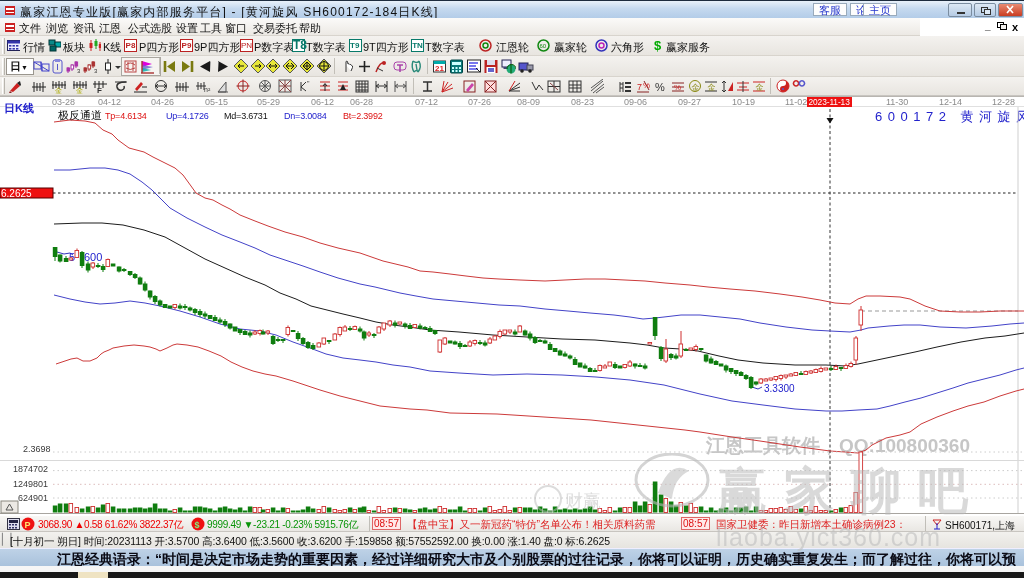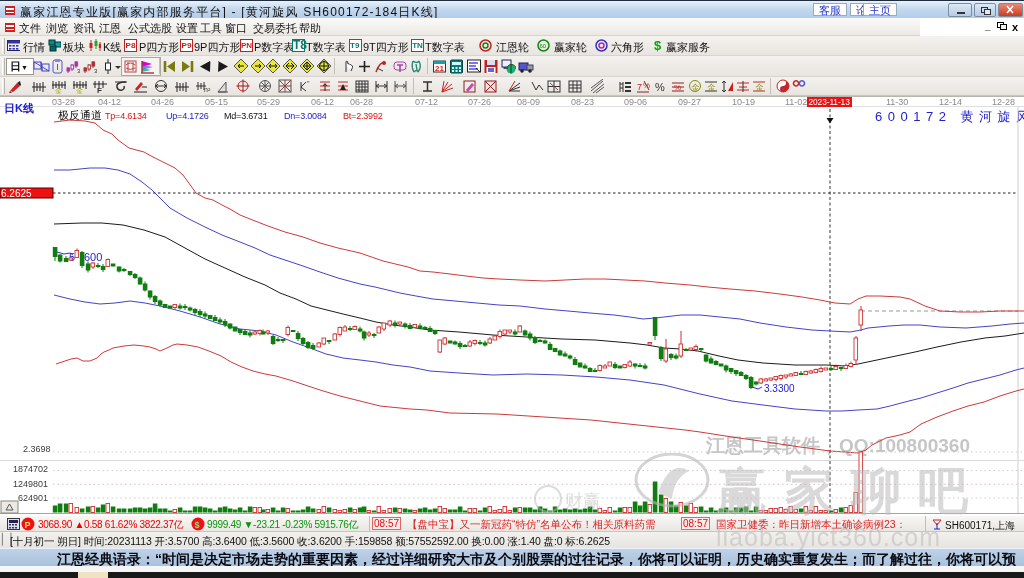--- a/index.html
+++ b/index.html
@@ -90,21 +90,21 @@
       <line x1="8" y1="0" x2="8" y2="10" stroke="#191"></line>
       <rect x="6.5" y="2" width="3" height="5" fill="#2a2"></rect>
       <line x1="12" y1="3" x2="12" y2="12" stroke="#c22"></line>
       <rect x="10.8" y="5" width="2.4" height="4" fill="#c22"></rect>
     </svg>
 <span class="t1t" style="left:103px">K线</span>
 <span class="abs" style="left:124px;top:3px;width:13px;height:13px;border:1.5px solid #b22;color:#b22;font-size:8px;font-weight:bold;text-align:center;line-height:11px;background:#fff">P8</span>
 <span class="t1t" style="left:139px">P四方形</span>
 <span class="abs" style="left:180px;top:3px;width:13px;height:13px;border:1.5px solid #b22;color:#b22;font-size:8px;font-weight:bold;text-align:center;line-height:11px;background:#fff">P9</span>
 <span class="t1t" style="left:194px">9P四方形</span>
-<span class="abs" style="left:240px;top:3px;width:13px;height:13px;border:1.5px solid #b22;color:#b22;font-size:8px;font-weight:bold;text-align:center;line-height:11px;background:#fff">PN</span>
+<span class="abs" style="left:240px;top:3px;width:13px;height:13px;border:1.5px solid #b22;color:#b22;font-size:8px;font-weight:normal;text-align:center;line-height:11px;background:#fff">PN</span>
 <span class="t1t" style="left:254px">P数字表</span>
 <span class="abs" style="left:292px;top:3px;width:13px;height:13px;border:1.5px solid #087a6a;color:#087a6a;font-size:12px;font-weight:bold;text-align:center;line-height:11px;background:#fff">T8</span>
 <span class="t1t" style="left:306px">T数字表</span>
 <span class="abs" style="left:349px;top:3px;width:13px;height:13px;border:1.5px solid #087a6a;color:#087a6a;font-size:8px;font-weight:bold;text-align:left;line-height:11px;background:#fff">T9</span>
 <span class="t1t" style="left:363px">9T四方形</span>
 <span class="abs" style="left:411px;top:3px;width:13px;height:13px;border:1.5px solid #087a6a;color:#087a6a;font-size:8px;font-weight:bold;text-align:center;line-height:11px;background:#fff">TN</span>
 <span class="t1t" style="left:425px">T数字表</span>
 <svg class="abs ico" style="left:479px" width="13" height="13">
       <circle cx="6.5" cy="6.5" r="5.5" fill="none" stroke="#b22" stroke-width="1.5"></circle>
       <circle cx="6.5" cy="6.5" r="2.5" fill="none" stroke="#181" stroke-width="1.5"></circle>

